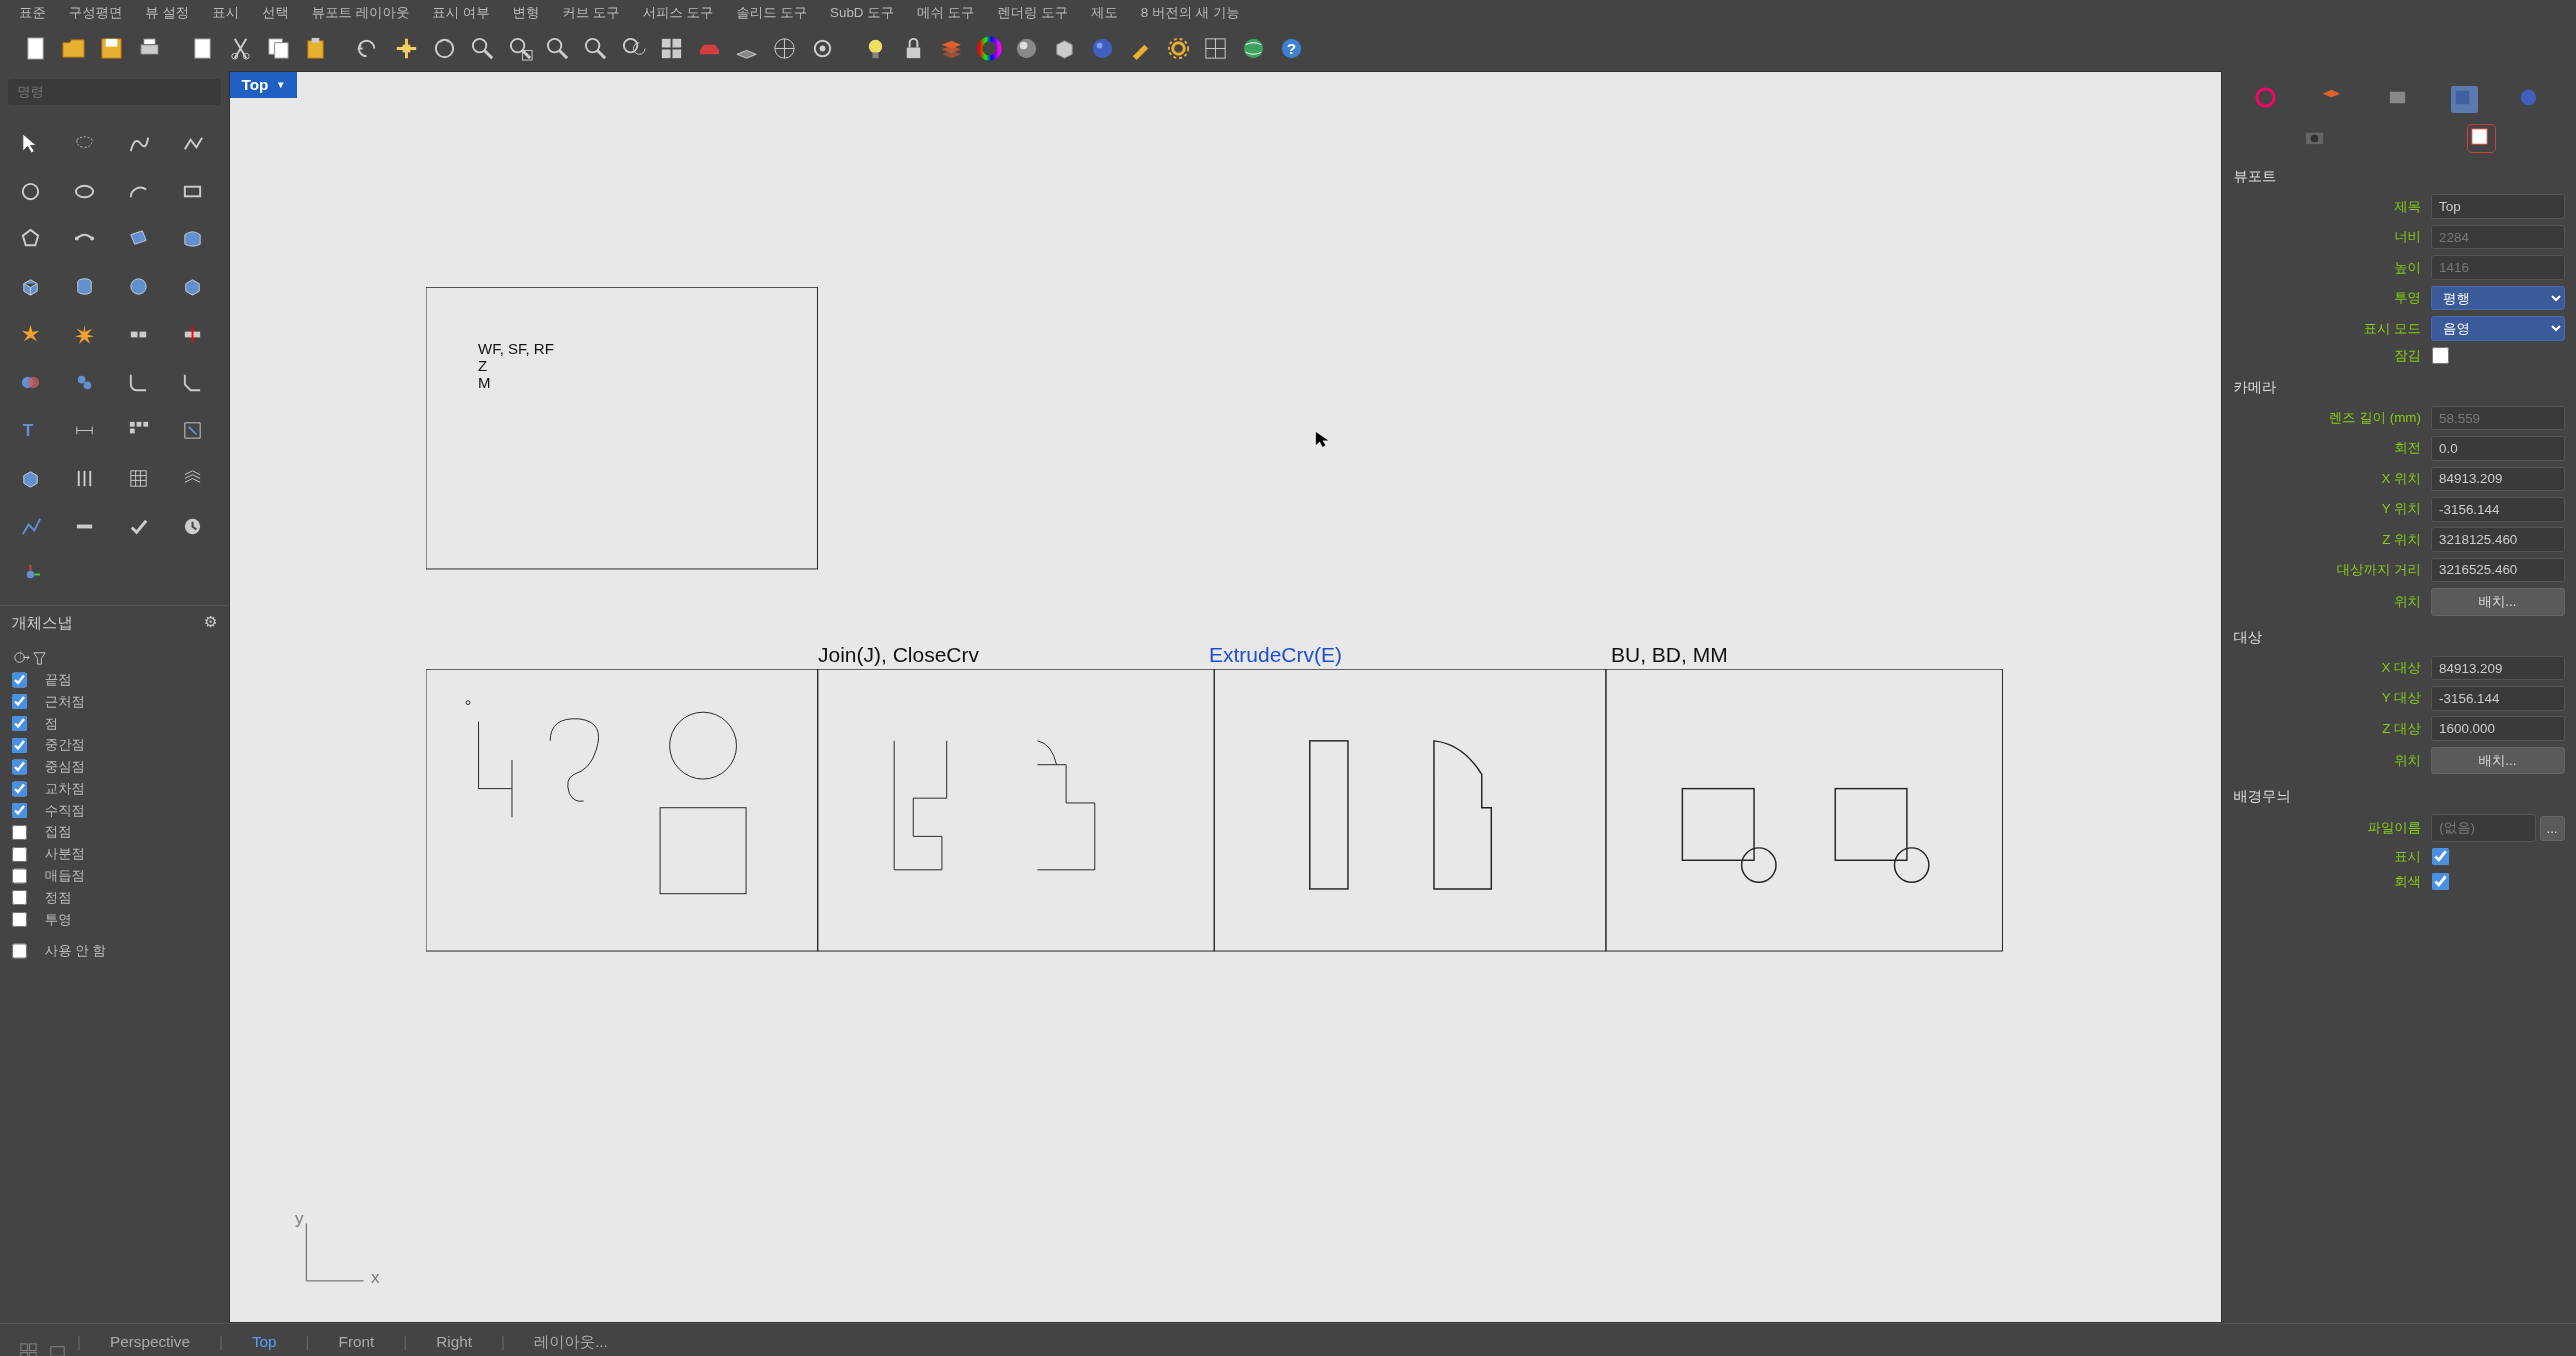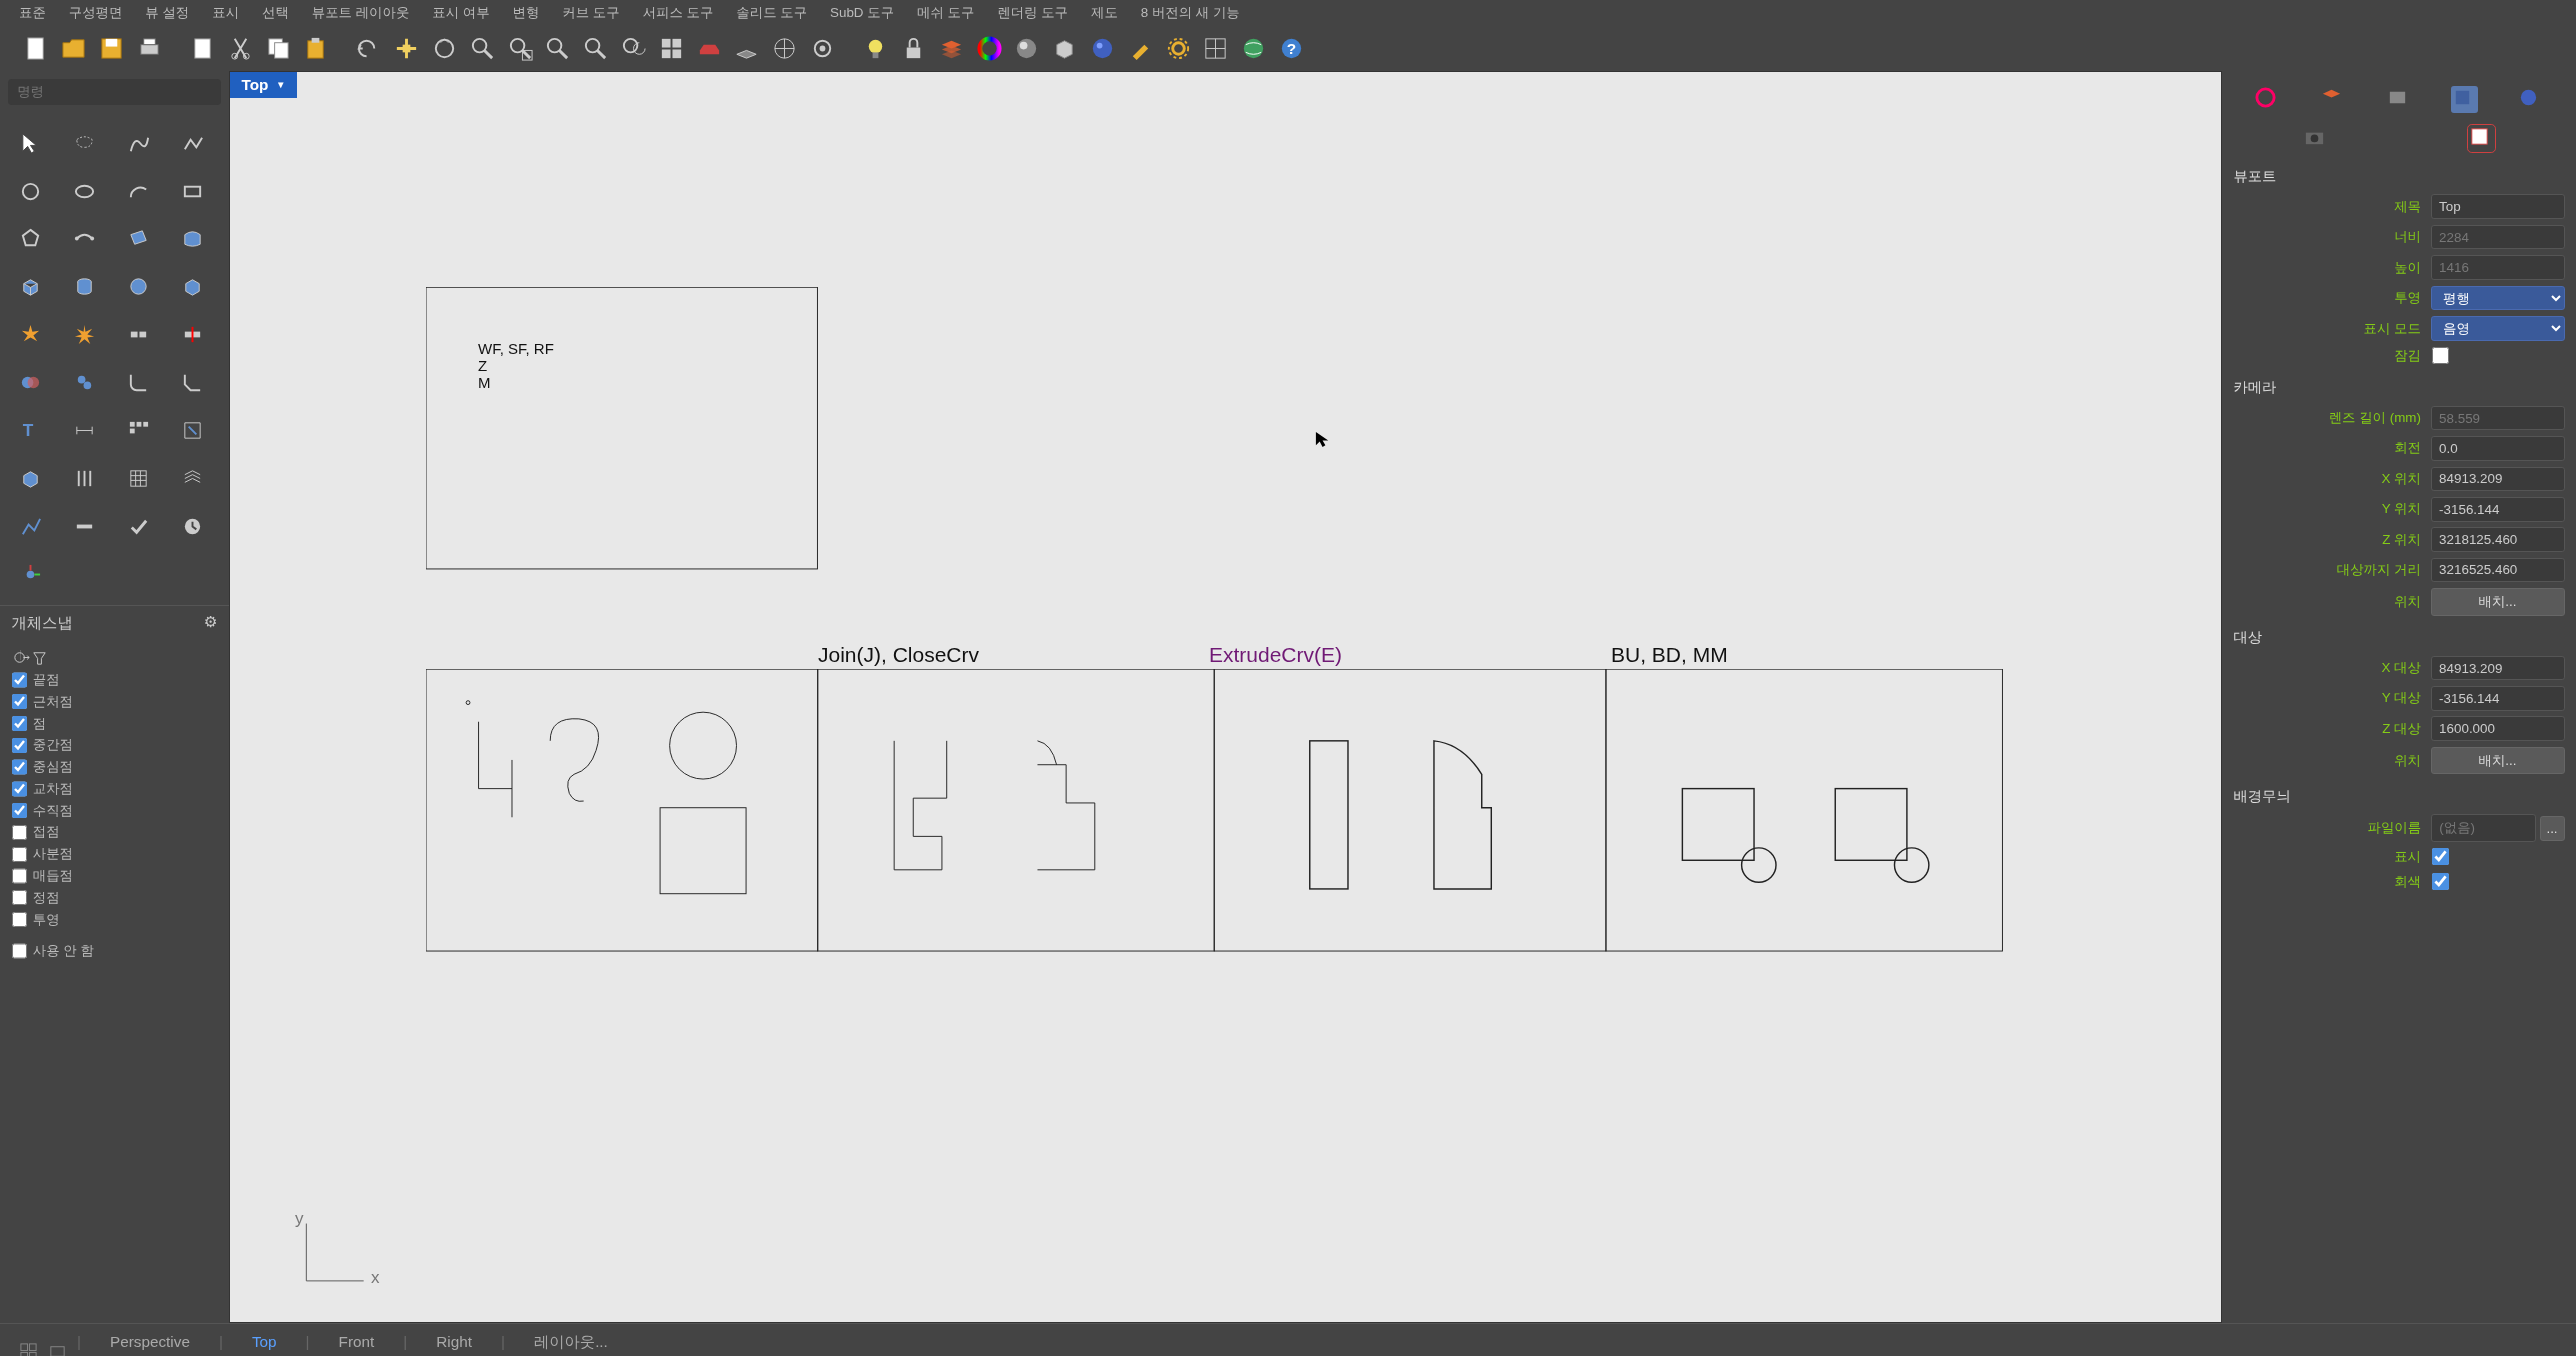--- a/index.html
+++ b/index.html
@@ -9,21 +9,21 @@
 .toolbar-top { display: flex; gap: 3.8px; padding: 5.7px 19px; align-items: center; background: #444; }
 .tbtn { width: 34px; height: 34px; display: flex; align-items: center; justify-content: center; border-radius: 3.8px; cursor: pointer; }
 .main { display: flex; height: calc(100% - 105px); justify-content: space-between; }
 .left-panel { width: 229px; background: #444; display: flex; flex-direction: column; }
 .cmd-input { margin: 7.6px; padding: 5.7px 9.6px; background: #3a3a3a; border: none; color: #888; font-size: 13.4px; border-radius: 3.8px; width: calc(100% - 15.3px); }
 .tool-grid { display: grid; grid-template-columns: repeat(4, 1fr); gap: 1.9px; padding: 7.6px; }
 .tool-grid .tbtn { width: 46px; height: 46px; }
 .osnap-header { display: flex; justify-content: space-between; padding: 7.6px 11.5px; font-size: 15.3px; color: #ccc; border-top: 1px solid #555; }
 .osnap-row { display: flex; gap: 7.6px; padding: 5.7px 11.5px; }
 .osnap-list { padding: 3.8px 11.5px; }
-.osnap-item { display: flex; align-items: center; gap: 6px; padding: 1.9px 0; font-size: 13.4px; }
+.osnap-item { display: flex; align-items: center; gap: 18px; padding: 1.9px 0; font-size: 13.4px; }
 .osnap-item input { width: 15.3px; height: 15.3px; accent-color: #4a90e2; }
 .viewport { flex: 1; background: #e8e8e8; position: relative; border: 1px solid #333; }
 .vp-label { position: absolute; top: 0; left: 0; padding: 3.8px 11.5px; background: #2060c0; color: #fff; font-weight: bold; font-size: 15.3px; display: flex; align-items: center; gap: 7.6px; }
 .vp-label .dd { font-size: 9.6px; }
 .right-panel { width: 354px; background: #444; padding: 9.6px 11.5px; overflow-y: auto; }
 .rp-tabs { display: flex; gap: 9.6px; padding: 5.7px; justify-content: space-around; }
 .rp-tabs .tab { width: 27px; height: 27px; border-radius: 3.8px; }
 .rp-section-title { font-size: 14.3px; color: #ddd; padding: 9.6px 0 5.7px; }
 .prop-row { display: flex; align-items: center; padding: 2.9px 0; }
 .prop-row label { flex: 1; text-align: right; padding-right: 9.6px; font-size: 13.4px; color: #84cc16; }
@@ -567,21 +567,21 @@
       <svg style="left:196px;top:215px" width="401" height="287" viewBox="0 0 420 300">
         <rect x="0" y="0" width="410" height="295" fill="none" stroke="#222" stroke-width="1"></rect>
       </svg>
       <div style="position:absolute;left:248px;top:268px;font-size:15px;color:#111;font-family:Arial">
         <div>WF, SF, RF</div>
         <div>Z</div>
         <div>M</div>
       </div>
 
       <div style="position:absolute;left:588px;top:571px;font-size:21px;color:#111">Join(J), CloseCrv</div>
-      <div style="position:absolute;left:979px;top:571px;font-size:21px;color:#701a75">ExtrudeCrv(E)</div>
+      <div style="position:absolute;left:979px;top:571px;font-size:21px;color:#1d4ed8">ExtrudeCrv(E)</div>
       <div style="position:absolute;left:1381px;top:571px;font-size:21px;color:#111">BU, BD, MM</div>
 
       <svg style="left:196px;top:597px" width="1586" height="287" viewBox="0 0 1660 300">
 
         <rect x="0" y="0" width="410" height="295" fill="none" stroke="#222"></rect>
         <rect x="410" y="0" width="415" height="295" fill="none" stroke="#222"></rect>
         <rect x="825" y="0" width="410" height="295" fill="none" stroke="#222"></rect>
         <rect x="1235" y="0" width="415" height="295" fill="none" stroke="#222"></rect>
 
         <circle cx="44" cy="35" r="2" fill="none" stroke="#222"></circle>

